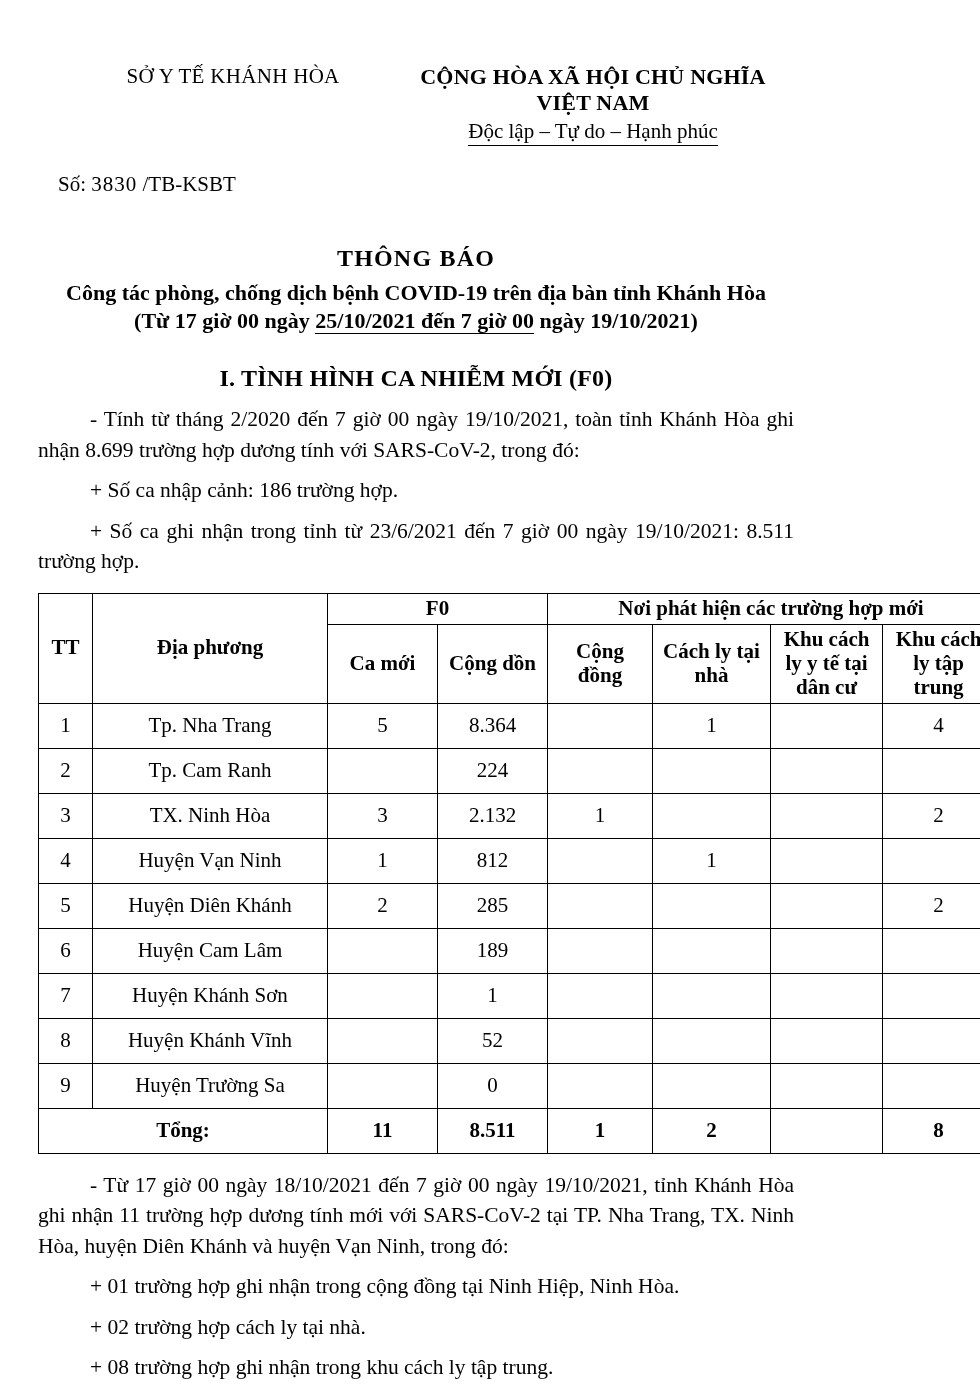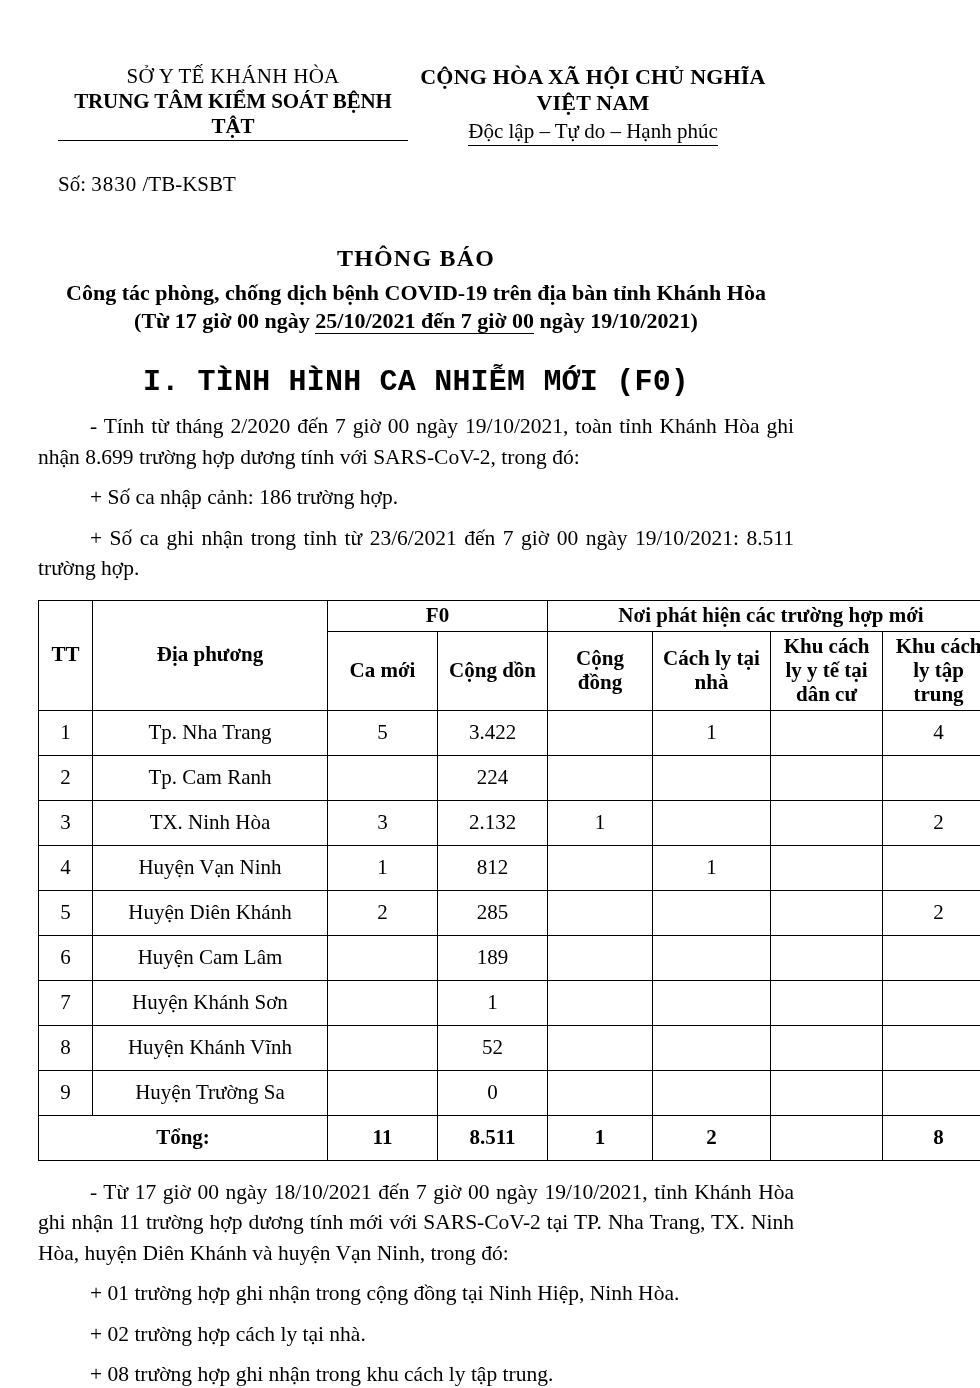--- a/index.html
+++ b/index.html
@@ -110,25 +110,24 @@
     line-height: 1.28;
   }
   .doc-subtitle .u {
     border-bottom: 1.5px solid #000;
     padding-bottom: 0px;
   }
 
   
   .section-heading {
     text-align: center;
-    font-size: 30px;
+    font-size: 24px;
     font-weight: bold;
     margin-top: 30px;
     letter-spacing: 0.2px;
-    font-family: Liberation Mono, monospace;
   }
   p.para {
     font-size: 21.5px;
     margin: 12px 0 0 0;
     text-indent: 52px;
     line-height: 1.42;
     text-align: justify;
   }
   p.para.tight {
     margin-top: 10px;
@@ -178,21 +177,20 @@
   .after-table p:first-child { margin-top: 16px; }
 </style>
 </head>
 <body>
 
 <div class="page">
 
   <div class="header">
     <div class="header-left">
       <div class="org-line1">SỞ Y TẾ KHÁNH HÒA</div>
-      <div class="org-line2">TRUNG TÂM KIỂM SOÁT BỆNH TẬT</div>
     </div>
     <div class="header-right">
       <div class="nation-line1">CỘNG HÒA XÃ HỘI CHỦ NGHĨA VIỆT NAM</div>
       <div class="nation-line2">Độc lập – Tự do – Hạnh phúc</div>
     </div>
   </div>
 
   <div class="subheader">
     <div class="subheader-left">
       <span>Số:</span>
@@ -242,21 +240,21 @@
         <th>Cách ly tại nhà</th>
         <th>Khu cách ly y tế tại dân cư</th>
         <th>Khu cách ly tập trung</th>
       </tr>
     </thead>
     <tbody>
       <tr>
         <td class="cell-h">1</td>
         <td class="place">Tp. Nha Trang</td>
         <td>5</td>
-        <td>3.422</td>
+        <td>8.364</td>
         <td></td>
         <td>1</td>
         <td></td>
         <td>4</td>
       </tr>
       <tr>
         <td class="cell-h">2</td>
         <td class="place">Tp. Cam Ranh</td>
         <td></td>
         <td>224</td>

